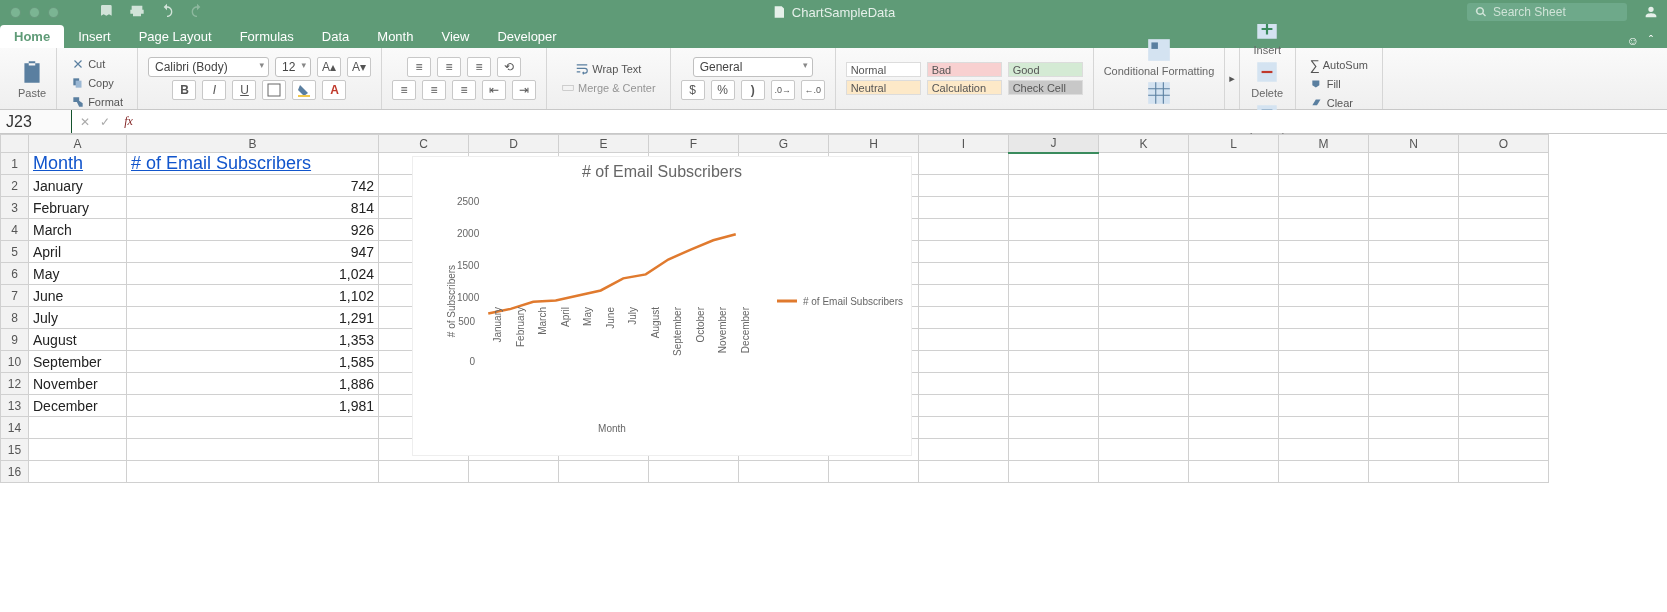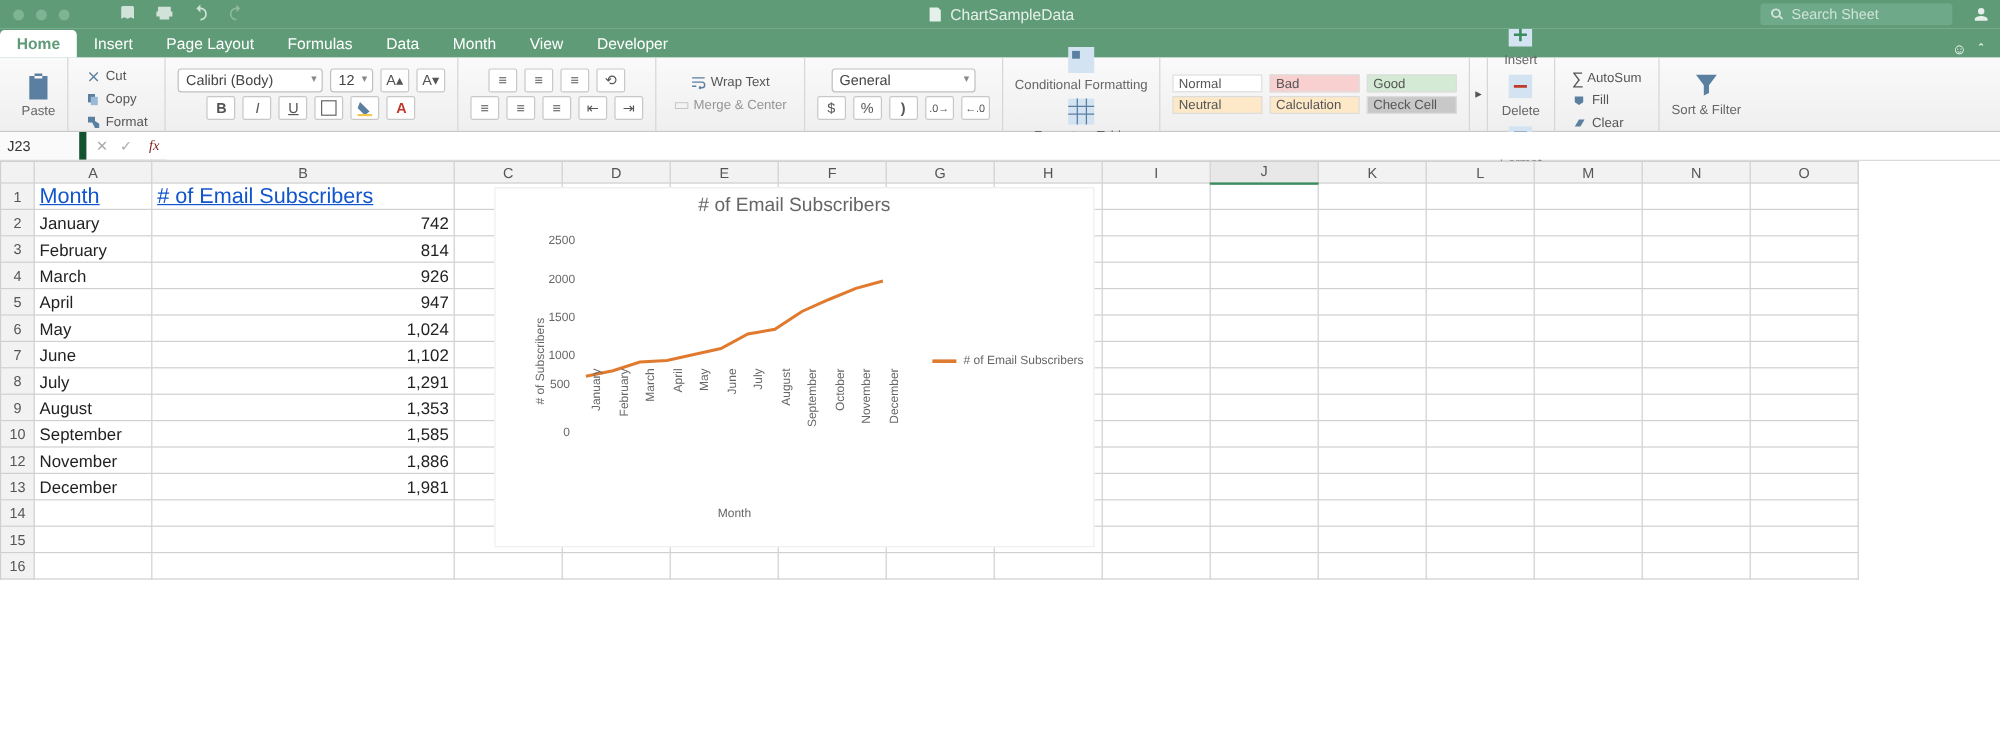--- a/index.html
+++ b/index.html
@@ -37,21 +37,21 @@
   .sq{width:24px;height:20px;background:#fff;border:1px solid #c8c8c8;border-radius:2px;display:flex;align-items:center;justify-content:center;font-size:12px;color:#555;}
   .bigbtn{display:flex;flex-direction:column;align-items:center;gap:2px;}
   .bigbtn svg{width:26px;height:26px;fill:#5a7fa0;}
   .cellstyle{width:75px;height:15px;font-size:11px;padding:1px 4px;background:#fff;border:1px solid #dcdcdc;}
   .csbad{background:#f8d0d0;} .csgood{background:#d4ead4;} .csneutral{background:#fde9c8;} .cscalc{background:#fde9c8;} .cscheck{background:#c8c8c8;}
   .rgroup.smallstack{justify-content:flex-start;padding-top:8px;align-items:flex-start;}
   .smallstack .btn{height:17px;}
 
   
   .fbar{height:24px;border-bottom:1px solid #c8c8c8;display:flex;align-items:center;}
-  .namebox{width:72px;height:100%;border-right:6px solid #14532d;display:flex;align-items:center;padding-left:6px;font-size:12px;background:#fafafa;}
+  .namebox{width:72px;height:100%;border-right:1px solid #14532d;display:flex;align-items:center;padding-left:6px;font-size:16px;background:#fafafa;}
   .fbtns{display:flex;gap:10px;padding:0 8px;color:#aaa;}
   .fxlabel{font-style:italic;font-family:'Times New Roman',serif;color:#7f1d1d;padding:0 6px;}
   .finput{flex:1;border:none;outline:none;height:100%;font-size:12px;padding-left:4px;}
 
   
   .gridwrap{position:relative;height:476px;overflow:hidden;background:#fff;}
   table.sheet{border-collapse:collapse;table-layout:fixed;}
   .sheet th,.sheet td{border:1px solid #d0d0d0;height:22px;font-size:14px;padding:0 4px;color:#222;font-weight:normal;background:#fff;}
   .sheet thead th{background:#f2f2f2;color:#555;text-align:center;font-size:12px;height:18px;}
   .sheet .rowh{background:#f2f2f2;color:#555;text-align:center;width:28px;font-size:12px;}
@@ -224,47 +224,47 @@
       </div>
     <div class="row">
       <div class="sq">$</div>
       <div class="sq">%</div>
       <div class="sq" style="font-weight:bold">)</div>
       <div class="sq" style="font-size:9px">.0→</div>
       <div class="sq" style="font-size:9px">←.0</div>
     </div>
   </div>
   <div class="rgroup">
+    <div class="row">
+      <div class="cellstyle">Normal</div>
+      <div class="cellstyle csbad">Bad</div>
+      <div class="cellstyle csgood">Good</div>
+    </div>
+    <div class="row">
+      <div class="cellstyle csneutral">Neutral</div>
+      <div class="cellstyle cscalc">Calculation</div>
+      <div class="cellstyle cscheck">Check Cell</div>
+    </div>
+  </div>
+  <div class="rgroup">
     <div class="bigbtn">
       <svg viewBox="0 0 24 24">
           <rect x="2" y="2" width="20" height="20" fill="#d4e3f1"></rect>
           <rect x="5" y="5" width="6" height="6" fill="#5a7fa0"></rect>
         </svg>
       <span class="lbl" style="text-align:center;line-height:1.1">Conditional Formatting</span>
     </div>
     <div class="bigbtn">
       <svg viewBox="0 0 24 24">
           <rect x="2" y="2" width="20" height="20" fill="#d4e3f1"></rect>
           <path d="M2 8h20M2 14h20M9 2v20M16 2v20" stroke="#5a7fa0"></path>
         </svg>
       <span class="lbl" style="text-align:center;line-height:1.1">Format as Table</span>
     </div>
   </div>
-  <div class="rgroup">
-    <div class="row">
-      <div class="cellstyle">Normal</div>
-      <div class="cellstyle csbad">Bad</div>
-      <div class="cellstyle csgood">Good</div>
-    </div>
-    <div class="row">
-      <div class="cellstyle csneutral">Neutral</div>
-      <div class="cellstyle cscalc">Calculation</div>
-      <div class="cellstyle cscheck">Check Cell</div>
-    </div>
-  </div>
   <div class="rgroup noline" style="padding-left:4px;padding-right:4px">▸</div>
   <div class="rgroup" style="border-left:1px solid #d6d6d6">
     <div class="bigbtn">
         <svg viewBox="0 0 24 24">
           <rect x="3" y="3" width="18" height="18" fill="#d4e3f1"></rect>
           <path d="M12 7v10M7 12h10" stroke="#3a8b5d" stroke-width="2"></path>
         </svg>
         <span class="lbl">Insert</span>
       </div>
     <div class="bigbtn">
@@ -291,28 +291,20 @@
         <svg viewBox="0 0 24 24">
           <path d="M4 6h12v8l-6 4-6-4z"></path>
         </svg>
         <span>Fill</span>
       </div>
     <div class="btn">
         <svg viewBox="0 0 24 24">
           <path d="M4 16l6-10h8l-6 10z"></path>
         </svg>
         <span>Clear</span>
-      </div>
-  </div>
-  <div class="rgroup noline">
-    <div class="bigbtn">
-        <svg viewBox="0 0 24 24">
-          <path d="M4 4h16l-6 8v6l-4 2v-8z" fill="#5a7fa0"></path>
-        </svg>
-        <span class="lbl" style="text-align:center;line-height:1.1">Sort &amp; Filter</span>
       </div>
   </div>
 </div>
 
 <div class="fbar">
   <div class="namebox">J23</div>
   <div class="fbtns">
     <span>✕</span>
     <span>✓</span>
   </div>

